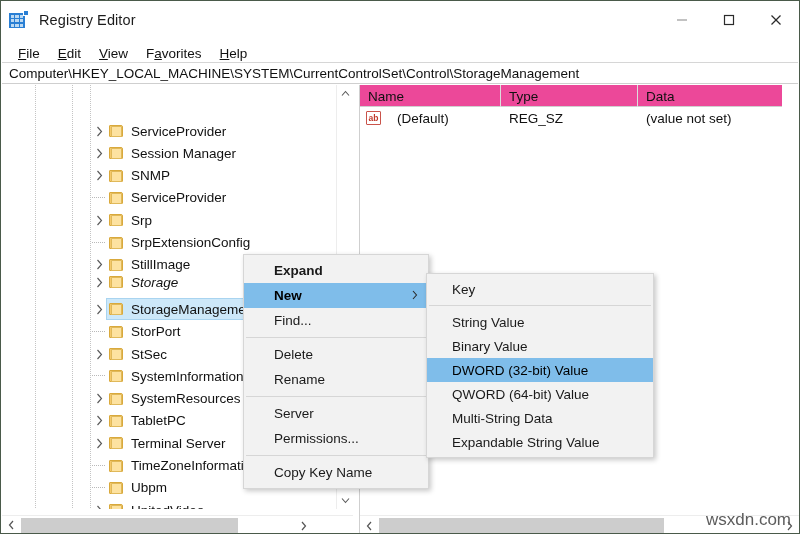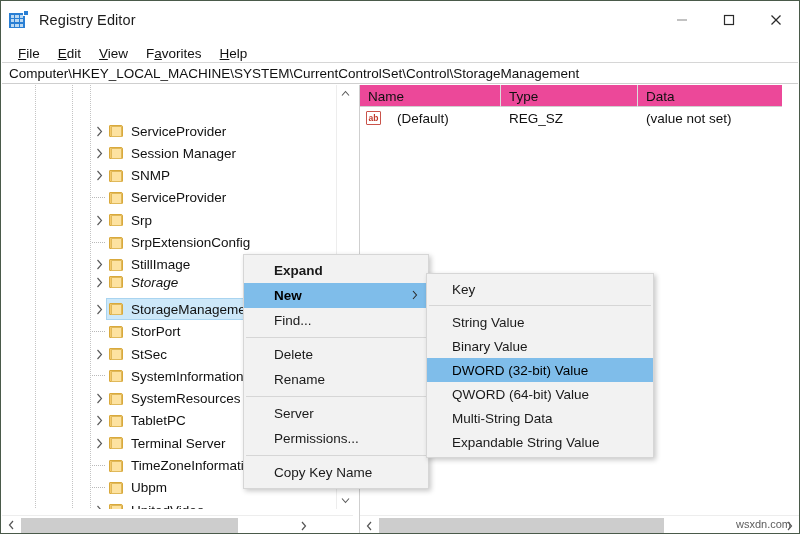--- a/index.html
+++ b/index.html
@@ -300,21 +300,21 @@
   .sub-item {
     height: 24px; display: flex; align-items: center;
     padding-left: 25px;
     font-size: 13.5px; color: #1a1a1a;
   }
   .sub-item.hl { background: #7fbdea; color: #000000; }
 
   
   #watermark {
     position: absolute; right: 8px; bottom: 3px;
-    font-size: 11px; color: #5d5d5d;
+    font-size: 17px; color: #5d5d5d;
     z-index: 40;
     margin-left: 16px;
   }
 </style>
 </head>
 <body>
 
 <div id="app">
 
   <div id="titlebar">

